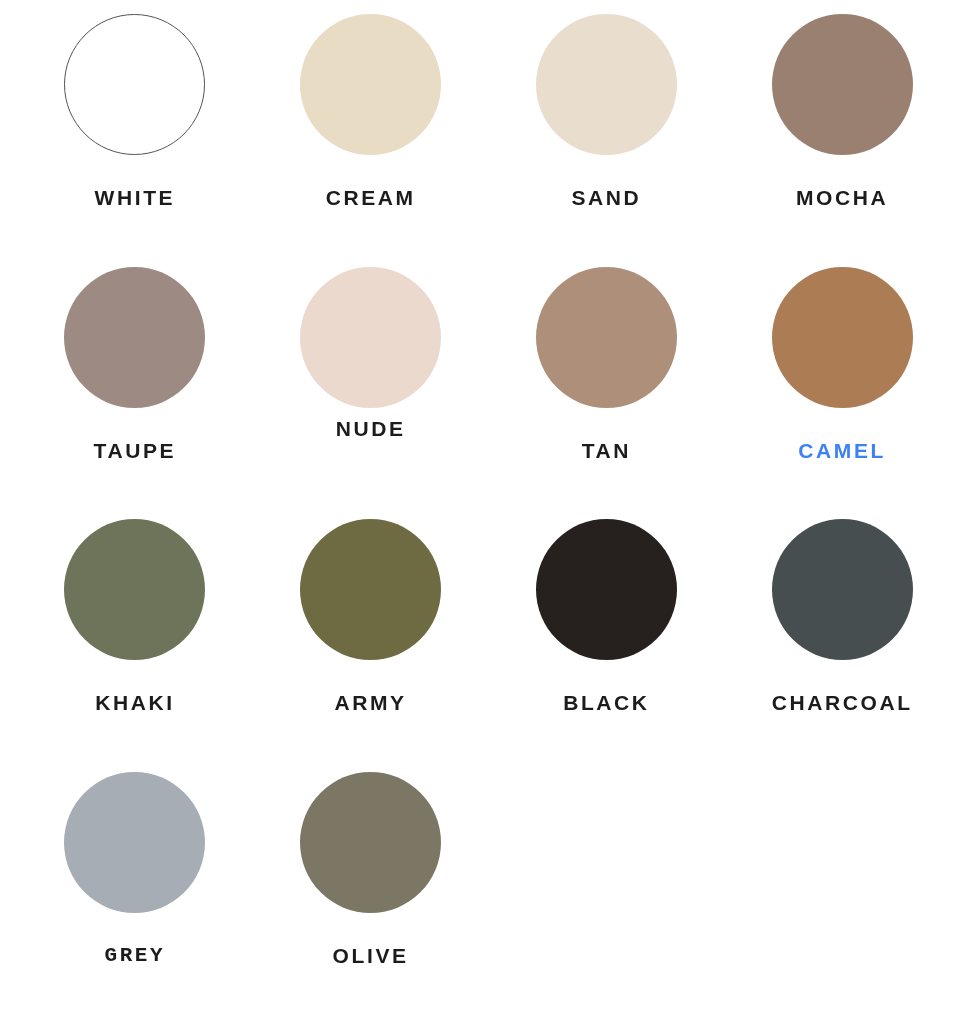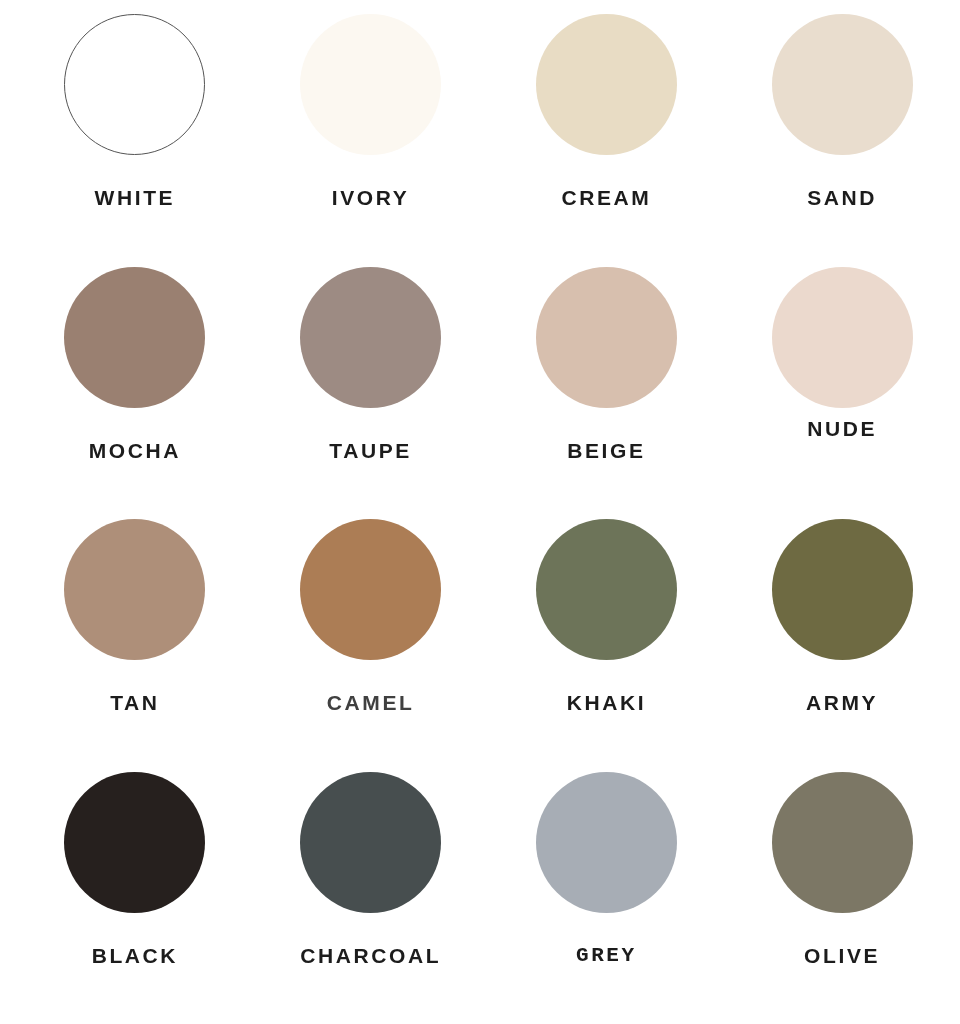--- a/index.html
+++ b/index.html
@@ -63,24 +63,20 @@
 </head>
 <body style="background-color: rgb(255, 255, 255);">
 
 <div class="palette">
 
   <div class="swatch">
     <div class="chip outlined" style="background-color: rgb(255, 255, 255); border-color: rgb(85, 85, 85);"></div>
     <div class="chip-label" style="color: rgb(28, 28, 28);">WHITE</div>
   </div>
 
-  <div class="swatch">
-    <div class="chip" style="background-color: rgb(252, 248, 241);"></div>
-    <div class="chip-label" style="color: rgb(28, 28, 28);">IVORY</div>
-  </div>
 
   <div class="swatch">
     <div class="chip" style="background-color: rgb(232, 220, 196);"></div>
     <div class="chip-label" style="color: rgb(28, 28, 28);">CREAM</div>
   </div>
 
   <div class="swatch">
     <div class="chip" style="background-color: rgb(233, 221, 206);"></div>
     <div class="chip-label" style="color: rgb(28, 28, 28);">SAND</div>
   </div>
@@ -88,38 +84,34 @@
   <div class="swatch">
     <div class="chip" style="background-color: rgb(154, 128, 113);"></div>
     <div class="chip-label" style="color: rgb(28, 28, 28);">MOCHA</div>
   </div>
 
   <div class="swatch">
     <div class="chip" style="background-color: rgb(157, 139, 131);"></div>
     <div class="chip-label" style="color: rgb(28, 28, 28);">TAUPE</div>
   </div>
 
-  <div class="swatch">
-    <div class="chip" style="background-color: rgb(215, 191, 174);"></div>
-    <div class="chip-label" style="color: rgb(28, 28, 28);">BEIGE</div>
-  </div>
 
   <div class="swatch">
     <div class="chip" style="background-color: rgb(235, 217, 205);"></div>
     <div class="chip-label" style="color: rgb(28, 28, 28); margin-top: 10px;">NUDE</div>
   </div>
 
   <div class="swatch">
     <div class="chip" style="background-color: rgb(174, 143, 121);"></div>
     <div class="chip-label" style="color: rgb(28, 28, 28);">TAN</div>
   </div>
 
   <div class="swatch">
     <div class="chip" style="background-color: rgb(172, 125, 85);"></div>
-    <div class="chip-label" style="color: #404040;">CAMEL</div>
+    <div class="chip-label" style="color: #3b82f6;">CAMEL</div>
   </div>
 
   <div class="swatch">
     <div class="chip" style="background-color: rgb(109, 116, 89);"></div>
     <div class="chip-label" style="color: rgb(28, 28, 28);">KHAKI</div>
   </div>
 
   <div class="swatch">
     <div class="chip" style="background-color: rgb(110, 106, 66);"></div>
     <div class="chip-label" style="color: rgb(28, 28, 28);">ARMY</div>

